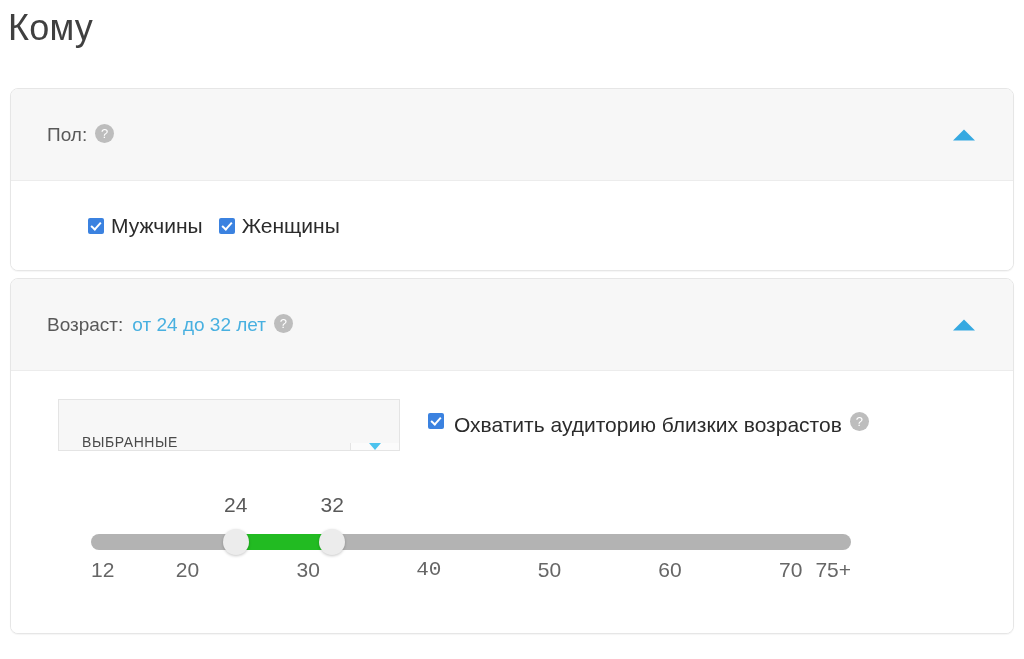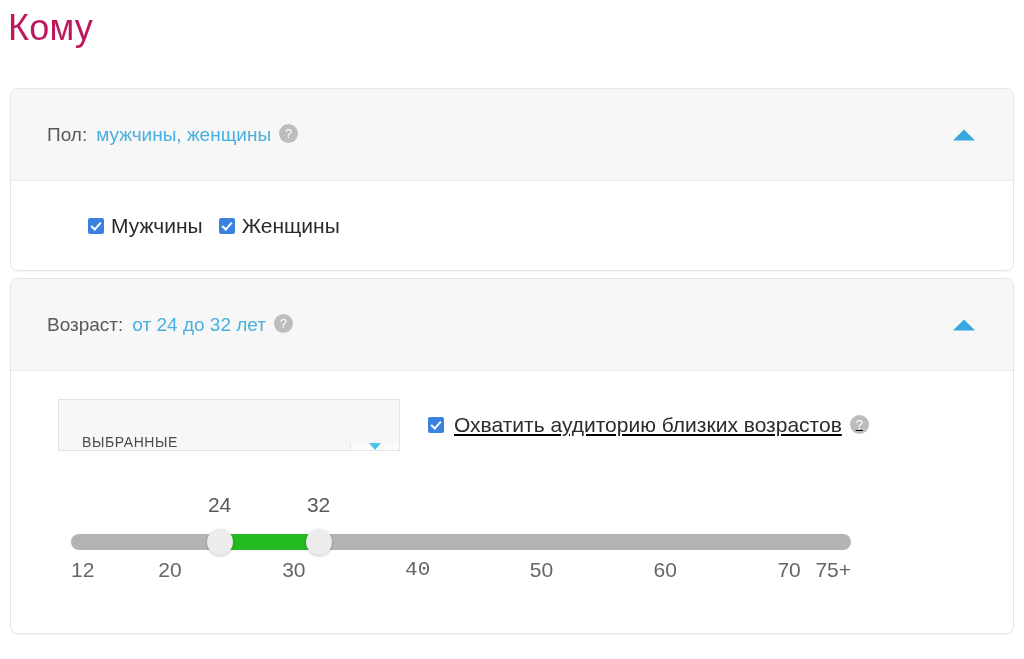--- a/index.html
+++ b/index.html
@@ -15,21 +15,21 @@
     overflow: hidden;
     position: relative;
   }
 
   .page-title {
     position: absolute;
     left: 8px;
     top: 6px;
     font-size: 36px;
     line-height: 44px;
-    color: #be185d;
+    color: #404040;
     font-weight: 400;
     letter-spacing: 0.2px;
   }
 
   .cards {
     position: absolute;
     left: 10px;
     top: 88px;
     width: 1004px;
   }
@@ -197,37 +197,35 @@
   }
   .select-arrow {
     width: 0; height: 0;
     border-left: 6px solid transparent;
     border-right: 6px solid transparent;
     border-top: 7px solid #4cc3ee;
   }
 
   .near-ages {
     display: flex;
-    align-items: center;
     margin-left: 28px;
     cursor: pointer;
-    text-decoration: underline;
   }
   .near-ages .cb-label { font-size: 21px; }
   .near-ages .checkbox { margin-right: 10px; }
 
   
   .slider-wrap {
     position: relative;
     margin: 36px 0 0 0;
     height: 100px;
   }
   .slider-track-area {
     position: absolute;
-    left: 60px;
+    left: 80px;
     right: 162px;
     top: 45px;
     height: 25px;
   }
   .slider-track {
     position: absolute;
     left: 0; right: 0; top: 0;
     height: 16px;
     background: #b3b3b3;
     border-radius: 8px;
@@ -271,21 +269,20 @@
 </head>
 <body>
 
 <div class="page-title">Кому</div>
 
 <div class="cards">
 
   <div class="card">
     <div class="card-header">
       <span class="hdr-label">Пол:</span>
-      <span class="hdr-value">мужчины, женщины</span>
       <span class="help-icon">?</span>
       <span class="collapse-arrow"></span>
     </div>
     <div class="card-body gender-body">
       <div class="cb-row">
         <label class="cb-item">
           <span class="checkbox"></span>
           <span class="cb-label">Мужчины</span>
         </label>
         <label class="cb-item">

